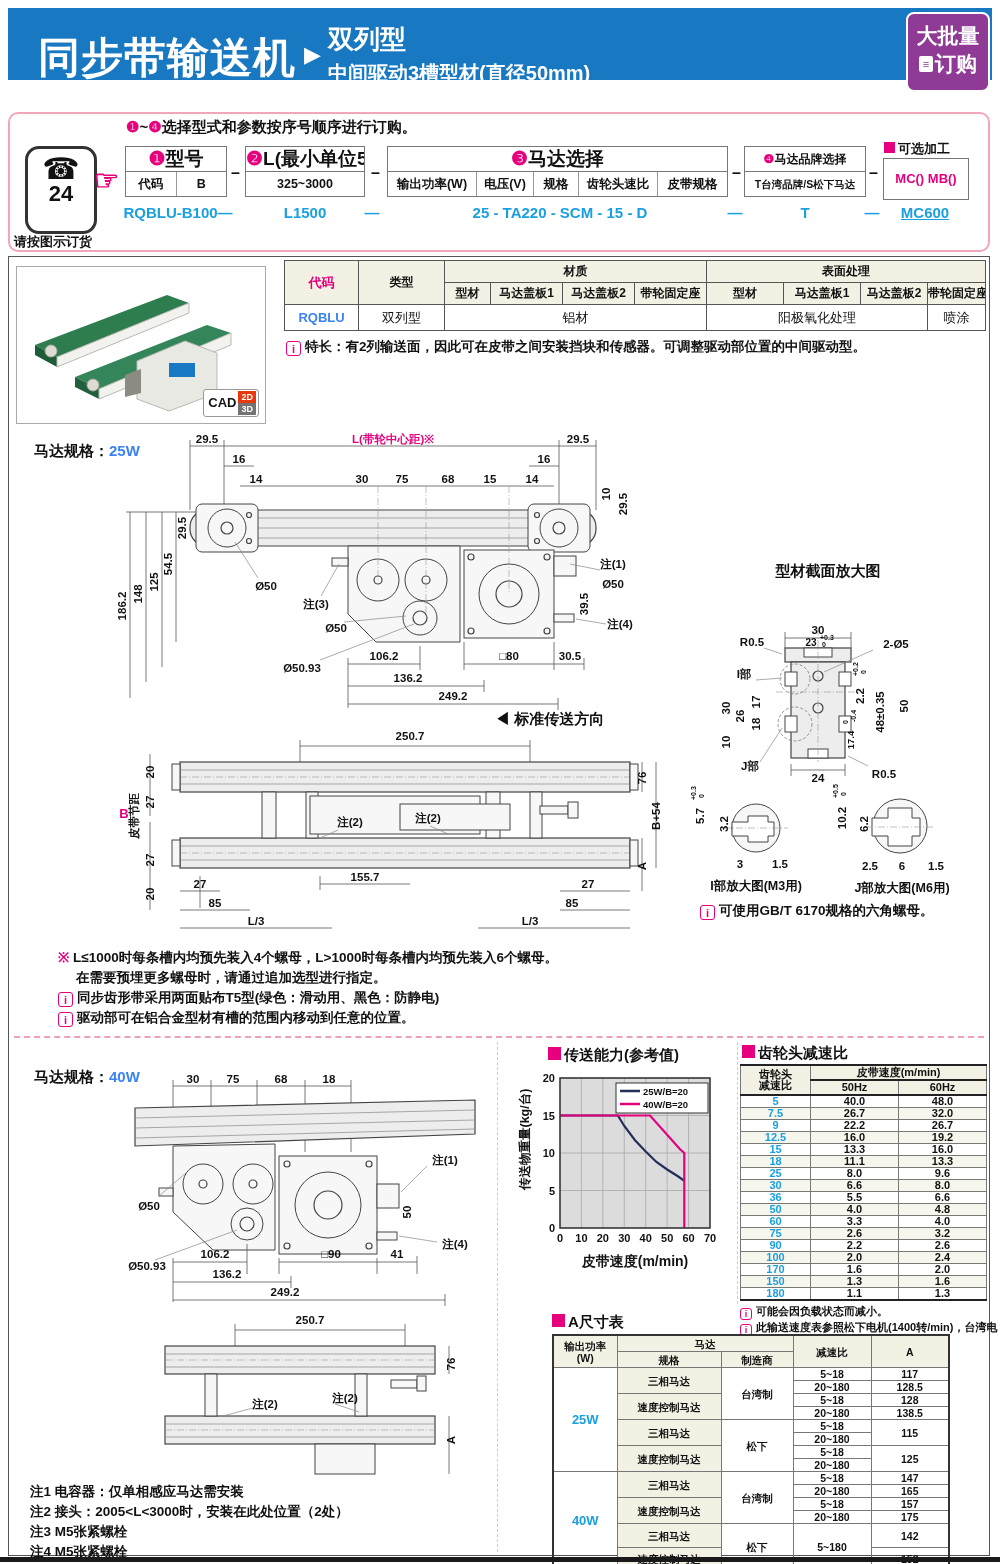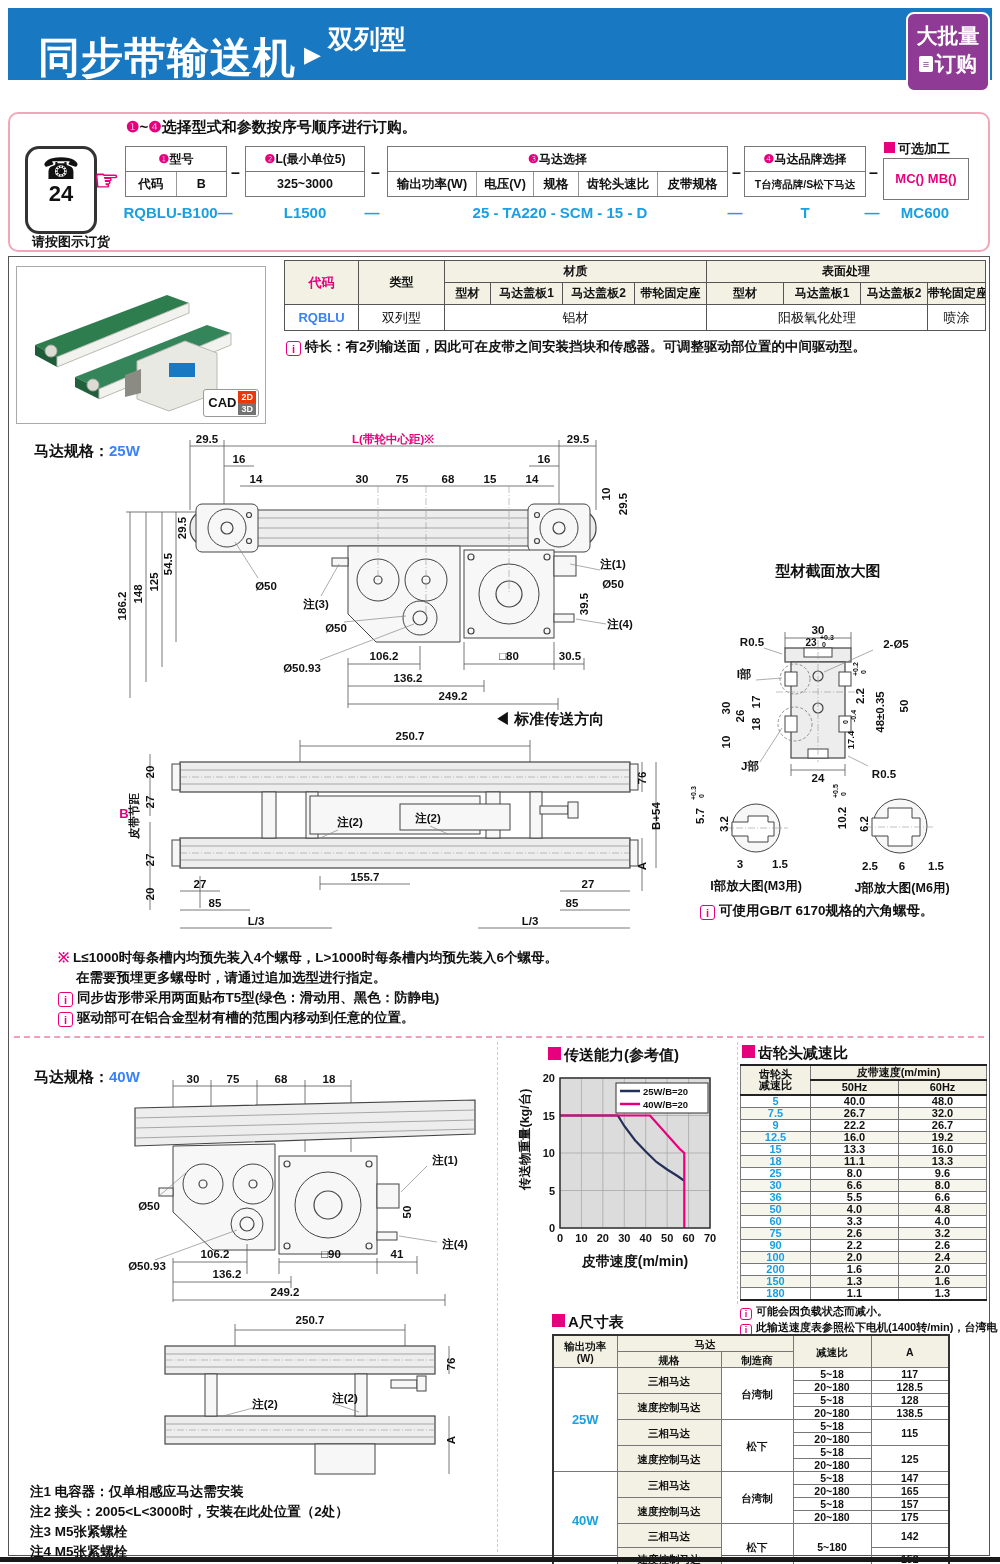--- a/index.html
+++ b/index.html
@@ -14,25 +14,25 @@
   .badge{left:906px;top:12px;width:84px;height:80px;background:#8f3a94;border:2px solid #fff;border-radius:8px;box-sizing:border-box;text-align:center;color:#fff;font-weight:bold;cursor:pointer;}
   .badge .l1{font-size:21px;margin-top:8px;}
   .badge .l2{font-size:21px;display:flex;align-items:center;justify-content:center;gap:2px;}
   .docico{display:inline-block;width:14px;height:16px;background:#fff;border-radius:2px;color:#8f3a94;font-size:11px;line-height:16px;font-weight:bold;}
   
   .order{left:8px;top:112px;width:982px;height:140px;border:2px solid #f2a7b8;border-radius:10px;box-sizing:border-box;background:#fff;}
   .phone{left:25px;top:146px;width:66px;height:82px;border:3px solid #333;border-radius:14px;text-align:center;}
   .phone .ph{font-size:30px;line-height:40px;}
   .phone .p24{font-size:22px;font-weight:bold;margin-top:-8px;}
   .finger{left:94px;top:164px;font-size:28px;color:#e6007e;font-weight:bold;}
-  .ordcap{left:14px;top:233px;width:96px;text-align:right;font-size:13px;font-weight:bold;}
+  .ordcap{left:14px;top:233px;width:96px;text-align:left;font-size:13px;font-weight:bold;}
   .instr{left:126px;top:118px;font-size:15px;font-weight:bold;}
   .mg{color:#e6007e;}
   .obox{border:1.5px solid #777;box-sizing:border-box;background:#fff;}
-  .obox .ohdr{border-bottom:1.5px solid #777;text-align:center;font-weight:bold;font-size:12px;line-height:24px;height:24px;white-space:nowrap;overflow:hidden;}
+  .obox .ohdr{border-bottom:1.5px solid #777;text-align:center;font-weight:bold;font-size:19px;line-height:24px;height:24px;white-space:nowrap;overflow:hidden;}
   .obox .obody{display:flex;height:24px;}
   .obox .ocell{flex:1;text-align:center;font-size:12.5px;font-weight:bold;line-height:24px;border-right:1px solid #999;white-space:nowrap;overflow:hidden;}
   .obox .ocell:last-child{border-right:none;}
   .odash{font-size:16px;font-weight:bold;top:164px;}
   .optlbl{left:884px;top:140px;font-size:13px;font-weight:bold;}
   .sqm{display:inline-block;width:11px;height:11px;background:#e6007e;margin-right:3px;}
   .optbox{left:883px;top:158px;width:86px;height:42px;border:1.5px solid #777;box-sizing:border-box;text-align:center;line-height:40px;font-size:13px;font-weight:bold;color:#e6007e;}
   .exrow{top:204px;font-size:15px;font-weight:bold;color:#1a9fe0;text-align:center;}
   
   .main{left:8px;top:256px;width:982px;height:1300px;border:1.5px solid #555;box-sizing:border-box;background:#fff;}
@@ -94,20 +94,21 @@
   .atab td.pw{color:#1a9fe0;font-size:13px;}
   .footbar{left:0;top:1557px;width:1000px;height:5px;background:#1a1a1a;}
 </style>
 </head>
 <body>
 
 <div class="abs hdr">
   <div class="abs hdr-title">同步带输送机</div>
   <div class="abs hdr-arrow">▶</div>
   <div class="abs hdr-sub1">双列型</div>
+  <div class="abs hdr-sub2">中间驱动3槽型材(直径50mm)</div>
 </div>
 <div class="abs badge">
   <div class="l1">大批量</div>
   <div class="l2">
       <span class="docico">≡</span>
       <span>订购</span>
     </div>
 </div>
 
 <div class="abs order"></div>
@@ -157,21 +158,21 @@
 <div class="abs optlbl"><span class="sqm"></span><span>可选加工</span></div>
 <div class="abs optbox">MC()  MB()</div>
 
 <div class="abs exrow" style="left:118px;width:120px;">RQBLU-B100—</div>
 <div class="abs exrow" style="left:255px;width:100px;">L1500</div>
 <div class="abs exrow" style="left:360px;width:24px;">—</div>
 <div class="abs exrow" style="left:400px;width:320px;">25 - TA220 - SCM - 15 - D</div>
 <div class="abs exrow" style="left:723px;width:24px;">—</div>
 <div class="abs exrow" style="left:780px;width:50px;">T</div>
 <div class="abs exrow" style="left:860px;width:24px;">—</div>
-<div class="abs exrow" style="left:880px;width:90px;">MC600</div>
+<div class="abs exrow" style="left:880px;width:90px;text-decoration:underline;">MC600</div>
 
 <div class="abs main"></div>
 
 <div class="abs photo">
   <svg width="248" height="156" viewBox="0 0 248 156">
     <polygon points="18,78 150,28 172,36 40,90" fill="#2e7d4f"></polygon>
     <polygon points="18,78 40,90 40,100 18,88" fill="#1d5c38"></polygon>
     <polygon points="40,90 172,36 172,46 40,100" fill="#f2f2ef" stroke="#b9b9b2" stroke-width="1"></polygon>
     <polygon points="58,110 190,58 214,66 82,122" fill="#35855a"></polygon>
     <polygon points="58,110 82,122 82,132 58,120" fill="#215f3d"></polygon>
@@ -725,21 +726,21 @@
           <td class="ratio">90</td>
           <td>2.2</td>
           <td>2.6</td>
         </tr>
         <tr class="alt">
           <td class="ratio">100</td>
           <td>2.0</td>
           <td>2.4</td>
         </tr>
         <tr>
-          <td class="ratio">200</td>
+          <td class="ratio">170</td>
           <td>1.6</td>
           <td>2.0</td>
         </tr>
         <tr class="alt">
           <td class="ratio">150</td>
           <td>1.3</td>
           <td>1.6</td>
         </tr>
         <tr>
           <td class="ratio">180</td>

